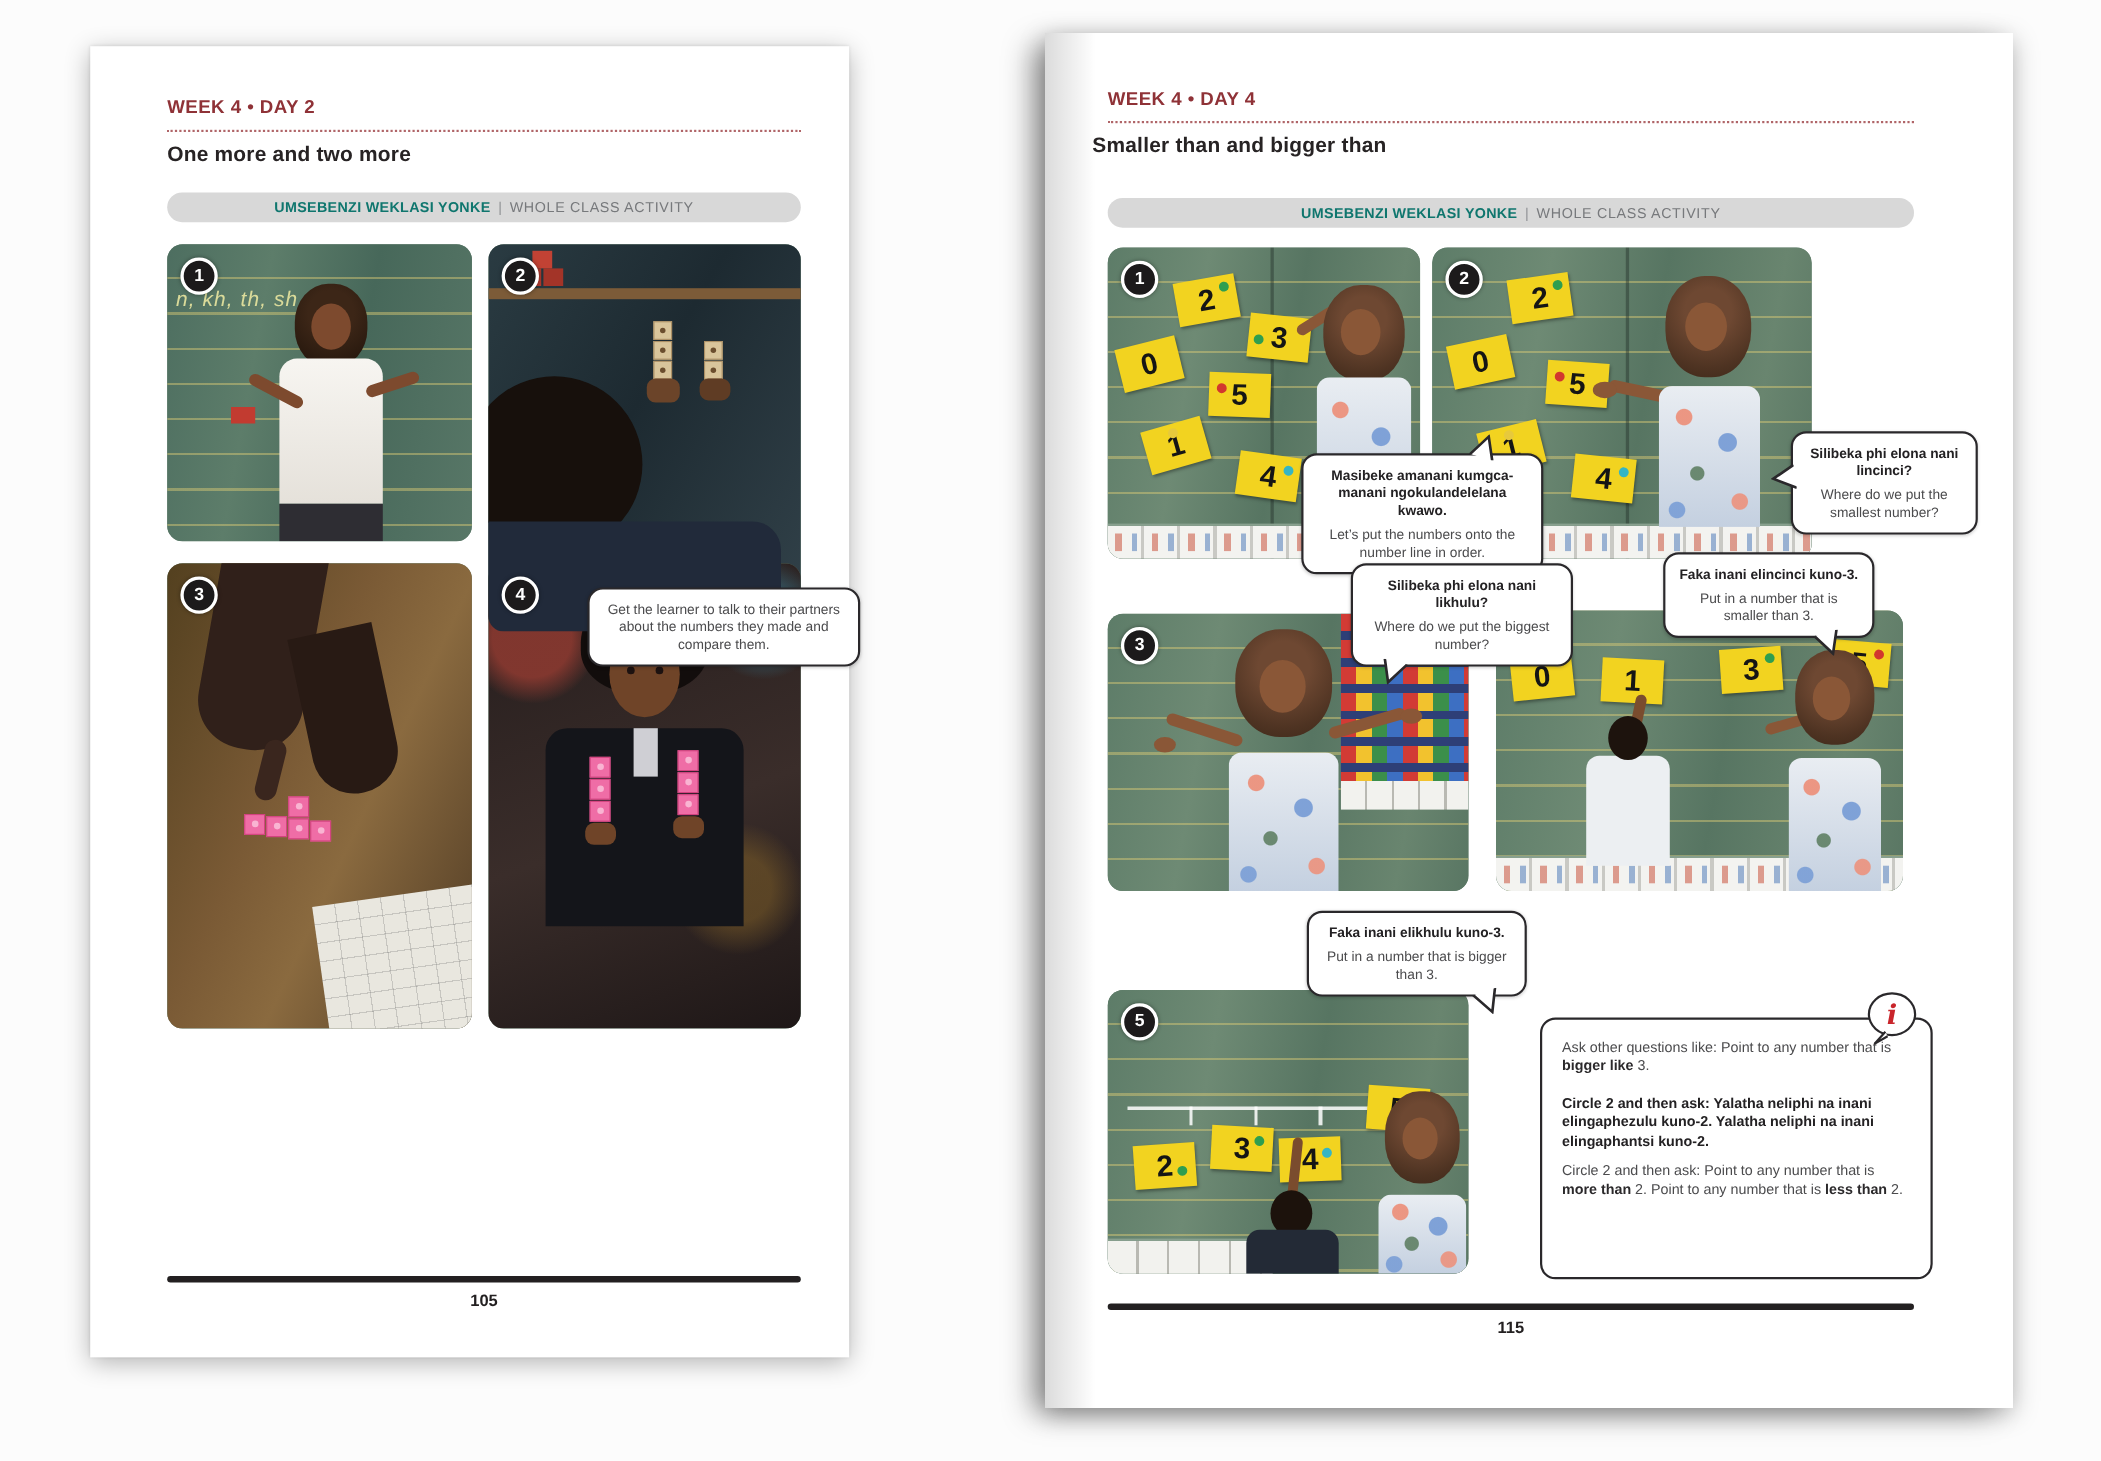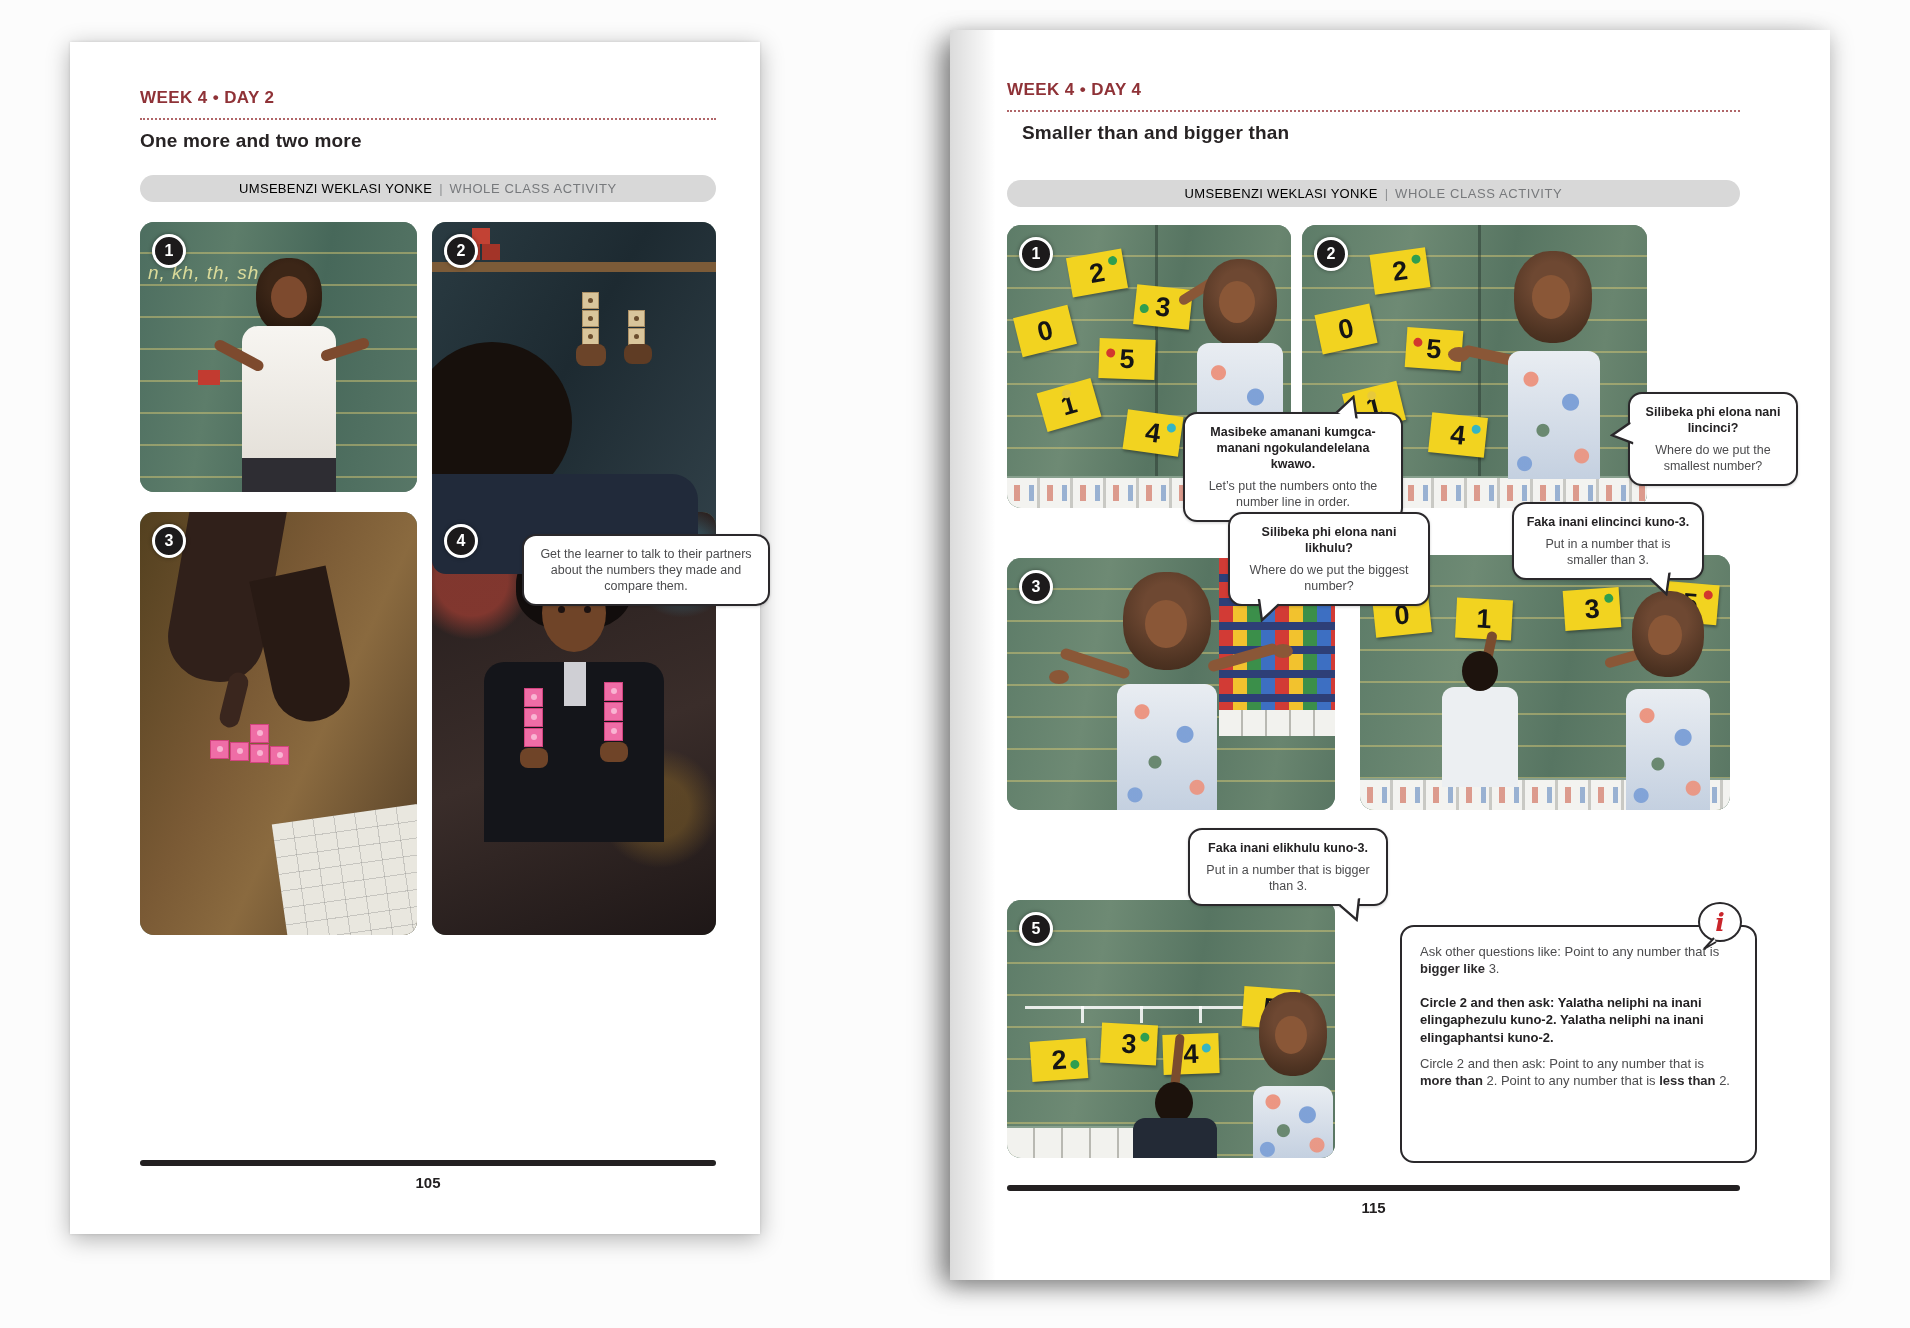--- a/index.html
+++ b/index.html
@@ -5,21 +5,21 @@
   html,body{margin:0;padding:0;background:#fff;}
   .canvas{position:relative;width:1910px;height:1328px;background:#fcfcfc;font-family:"Liberation Sans",sans-serif;overflow:hidden;}
   .page{position:absolute;background:#fff;}
   .page.pl{box-shadow:0 5px 22px rgba(0,0,0,.30),0 0 3px rgba(0,0,0,.12);}
   .page.pr{box-shadow:-16px 8px 26px -4px rgba(0,0,0,.38),0 5px 22px rgba(0,0,0,.28);}
   .page.pr .spine{position:absolute;left:0;top:0;bottom:0;width:46px;background:linear-gradient(to right,rgba(0,0,0,.14),rgba(0,0,0,0));}
   .week{position:absolute;font-weight:bold;font-size:17px;letter-spacing:.4px;color:#8f3237;}
   .rule{position:absolute;border-top:2px dotted #b06568;height:0;}
   .ptitle{position:absolute;font-size:19px;font-weight:bold;color:#272324;letter-spacing:.2px;}
   .banner{position:absolute;background:#d8d8d8;border-radius:14px;display:flex;align-items:center;justify-content:center;gap:7px;font-size:13px;white-space:nowrap;}
-  .banner .bxh{font-weight:normal;color:#000000;letter-spacing:.3px;}
+  .banner .bxh{font-weight:bold;color:#0f766e;letter-spacing:.3px;}
   .banner .bdv{color:#909295;}
   .banner .ben{color:#77797c;letter-spacing:.6px;}
   .photo{position:absolute;border-radius:14px;overflow:hidden;background:#5e7b68;}
   .badge{position:absolute;top:12px;left:12px;width:34px;height:34px;border-radius:50%;background:#1c1a1b;border:3px solid #fff;box-sizing:border-box;color:#fff;font-size:16px;font-weight:bold;display:flex;align-items:center;justify-content:center;z-index:5;box-shadow:0 0 4px rgba(0,0,0,.4);}
   .board{position:absolute;inset:0;background:linear-gradient(100deg,#5d7c68 0%,#6e8a74 28%,#577562 55%,#69856f 82%,#597663 100%);}
   .blines{position:absolute;inset:0;background:repeating-linear-gradient(to bottom,transparent 0 30px,rgba(223,206,118,.45) 30px 32px);}
   .vline{position:absolute;top:0;bottom:0;width:3px;background:rgba(35,48,42,.45);}
   .frieze{position:absolute;left:0;right:0;bottom:0;height:30px;background:repeating-linear-gradient(to right,#f3f3f0 0 30px,#c9c9c4 30px 33px);border-top:2px solid #88a08e;}
   .frieze::after{content:"";position:absolute;left:0;right:0;top:7px;height:16px;background:repeating-linear-gradient(to right,transparent 0 7px,rgba(201,82,60,.55) 7px 13px,transparent 13px 22px,rgba(64,112,180,.5) 22px 27px,transparent 27px 33px);}
   .ycard{position:absolute;width:56px;height:40px;background:#f2d320;box-shadow:1px 2px 3px rgba(0,0,0,.35);display:flex;align-items:center;justify-content:center;z-index:2;}
@@ -56,21 +56,21 @@
   .wb::after{content:"";display:block;width:5px;height:5px;border-radius:50%;background:#6b4e2e;margin:5px auto 0;}
   .pb{position:absolute;width:19px;height:19px;background:#ef6da6;border:1px solid #d2437f;box-sizing:border-box;z-index:3;}
   .pb::after{content:"";display:block;width:6px;height:6px;border-radius:50%;background:#f9b4d2;margin:5px auto 0;}
   .abs{position:absolute;}
 </style>
 </head>
 <body>
 
 <div class="canvas">
 
-  <div class="page pl" style="left:70px;top:42px;width:690px;height:1192px;">
+  <div class="page pl" style="left:82px;top:42px;width:690px;height:1192px;">
     <div class="week" style="left:70px;top:46px;">WEEK 4 • DAY 2</div>
     <div class="rule" style="left:70px;top:76px;width:576px;"></div>
     <div class="ptitle" style="left:70px;top:88px;">One more and two more</div>
     <div class="banner" style="left:70px;top:133px;width:576px;height:27px;">
       <span class="bxh">UMSEBENZI WEKLASI YONKE</span>
       <span class="bdv">|</span>
       <span class="ben">WHOLE CLASS ACTIVITY</span>
     </div>
 
     <div class="photo" style="left:70px;top:180px;width:277px;height:270px;">
@@ -145,21 +145,21 @@
 
 
     <div class="footbar" style="left:70px;top:1118px;width:576px;"></div>
     <div class="pageno" style="left:70px;top:1132px;width:576px;">105</div>
   </div>
 
   <div class="page pr" style="left:950px;top:30px;width:880px;height:1250px;">
     <div class="spine"></div>
     <div class="week" style="left:57px;top:50px;">WEEK 4 • DAY 4</div>
     <div class="rule" style="left:57px;top:80px;width:733px;"></div>
-    <div class="ptitle" style="left:72px;top:92px;">Smaller than and bigger than</div>
+    <div class="ptitle" style="left:43px;top:92px;">Smaller than and bigger than</div>
     <div class="banner" style="left:57px;top:150px;width:733px;height:27px;">
       <span class="bxh">UMSEBENZI WEKLASI YONKE</span>
       <span class="bdv">|</span>
       <span class="ben">WHOLE CLASS ACTIVITY</span>
     </div>
 
     <div class="photo" style="left:57px;top:195px;width:284px;height:283px;">
       <div class="board"></div>
       <div class="blines"></div>
       <div class="vline" style="left:148px;"></div>

